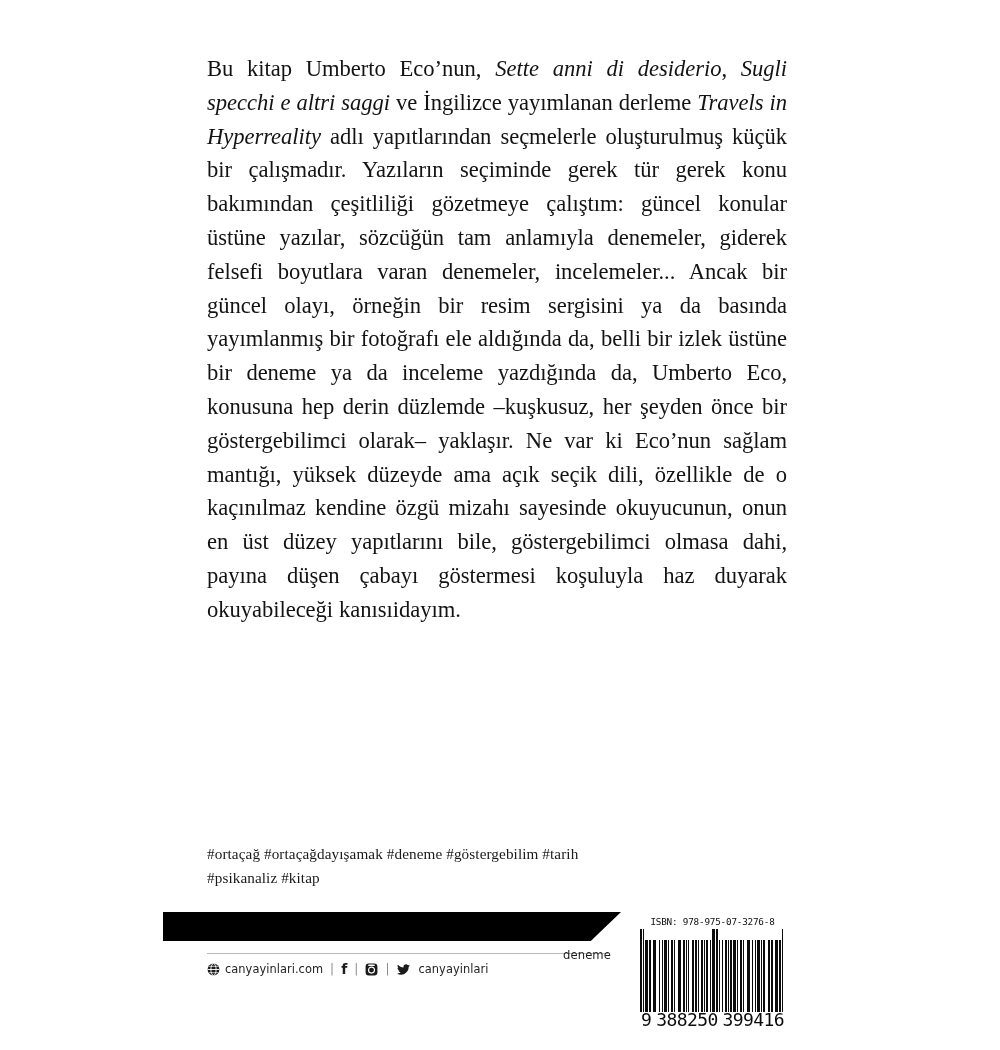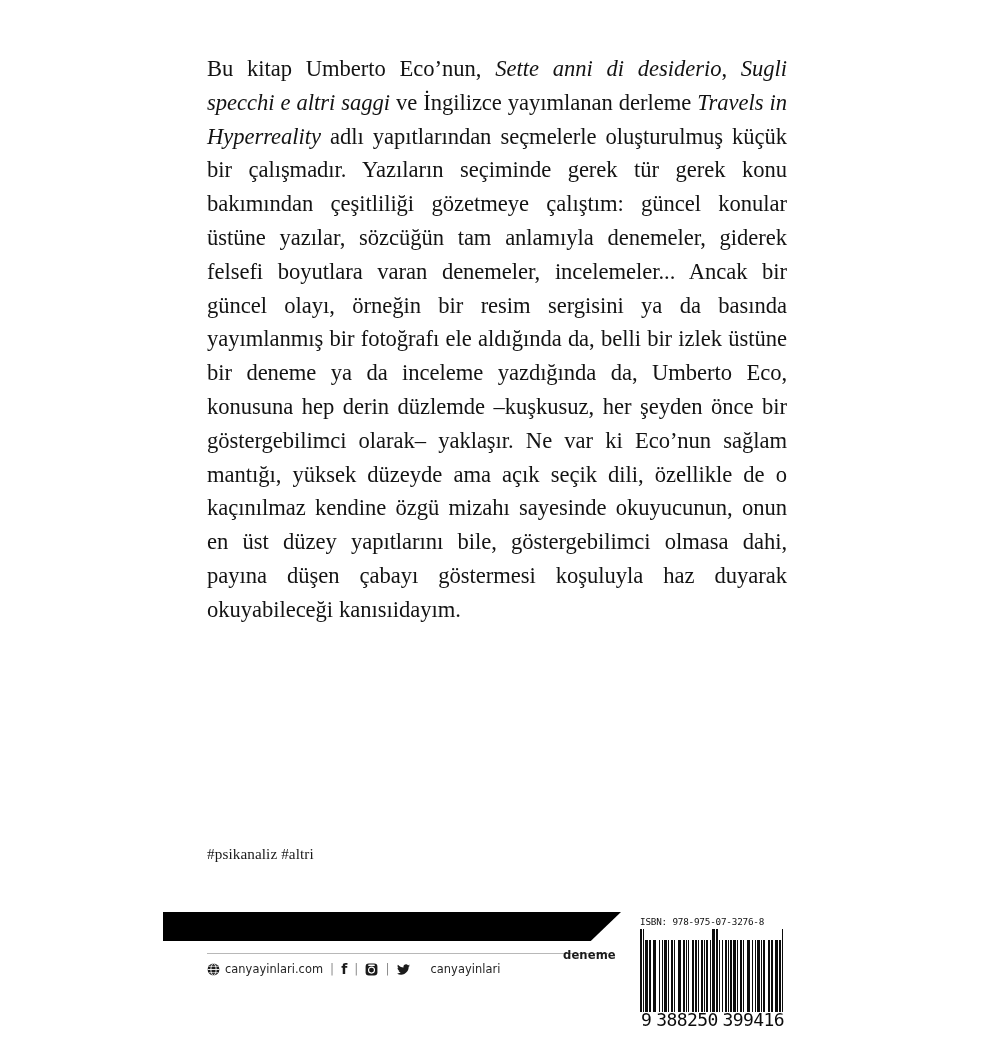--- a/index.html
+++ b/index.html
@@ -120,45 +120,46 @@
   .mini-icon svg { display: block; }
   #fb-glyph {
     font-family: "DejaVu Sans", sans-serif;
     font-weight: 700;
     font-size: 14px;
     line-height: 1;
     color: #1b1b1b;
     position: relative;
     top: -0.5px;
   }
-  #handle { margin-left: 21px; }
+  #handle { margin-left: 9px; }
   #genre {
     position: absolute;
     left: 356px;
     top: 0;
     font-family: "DejaVu Sans", sans-serif;
     font-size: 11.6px;
-    font-weight: 700;
+    font-weight: 400;
     color: #1b1b1b;
     letter-spacing: 0.1px;
   }
 
   
   #barcode-box {
     position: absolute;
     left: 634px;
     top: 912px;
     width: 157px;
     height: 128px;
     background: #ffffff;
     padding: 4px 6px 3px 6px;
   }
   #isbn-text {
     font-family: "DejaVu Sans Mono", "Liberation Mono", monospace;
     font-size: 9.3px;
+    text-align: center;
     color: #111;
     letter-spacing: -0.2px;
     white-space: nowrap;
     margin-bottom: 2px;
   }
   #bars {
     display: flex;
     align-items: flex-end;
     height: 83px;
     justify-content: center;
@@ -177,21 +178,22 @@
   }
 </style>
 </head>
 <body>
 
 <div id="blurb">
   <span>Bu kitap Umberto Eco’nun, </span><i>Sette anni di desiderio</i><span>, </span><i>Sugli specchi e altri saggi</i><span> ve İngilizce yayımlanan derleme </span><i>Travels in Hyperreality</i><span> adlı yapıtlarından seçmelerle oluşturulmuş küçük bir çalışmadır. Yazıların seçiminde gerek tür gerek konu bakımından çeşitliliği gözetmeye çalıştım: güncel konular üstüne yazılar, sözcüğün tam anlamıyla denemeler, giderek felsefi boyutlara varan denemeler, incelemeler... Ancak bir güncel olayı, örneğin bir resim sergisini ya da basında yayımlanmış bir fotoğrafı ele aldığında da, belli bir izlek üstüne bir deneme ya da inceleme yazdığında da, Umberto Eco, konusuna hep derin düzlemde –kuşkusuz, her şeyden önce bir göstergebilimci olarak– yaklaşır. Ne var ki Eco’nun sağlam mantığı, yüksek düzeyde ama açık seçik dili, özellikle de o kaçınılmaz kendine özgü mizahı sayesinde okuyucunun, onun en üst düzey yapıtlarını bile, göstergebilimci olmasa dahi, payına düşen çabayı göstermesi koşuluyla haz duyarak okuyabileceği kanısıidayım.</span>
 </div>
 
 <div id="hashtags">
-  <span class="tag-line">#psikanaliz #altri</span>
+  <span class="tag-line">#ortaçağ #ortaçağdayışamak #deneme #göstergebilim #tarih</span>
+  <span class="tag-line">#psikanaliz #kitap</span>
 </div>
 
 <div id="banner"></div>
 
 <div id="publisher">
 
 
   <div id="rule"></div>
 
   <div id="meta-row">

